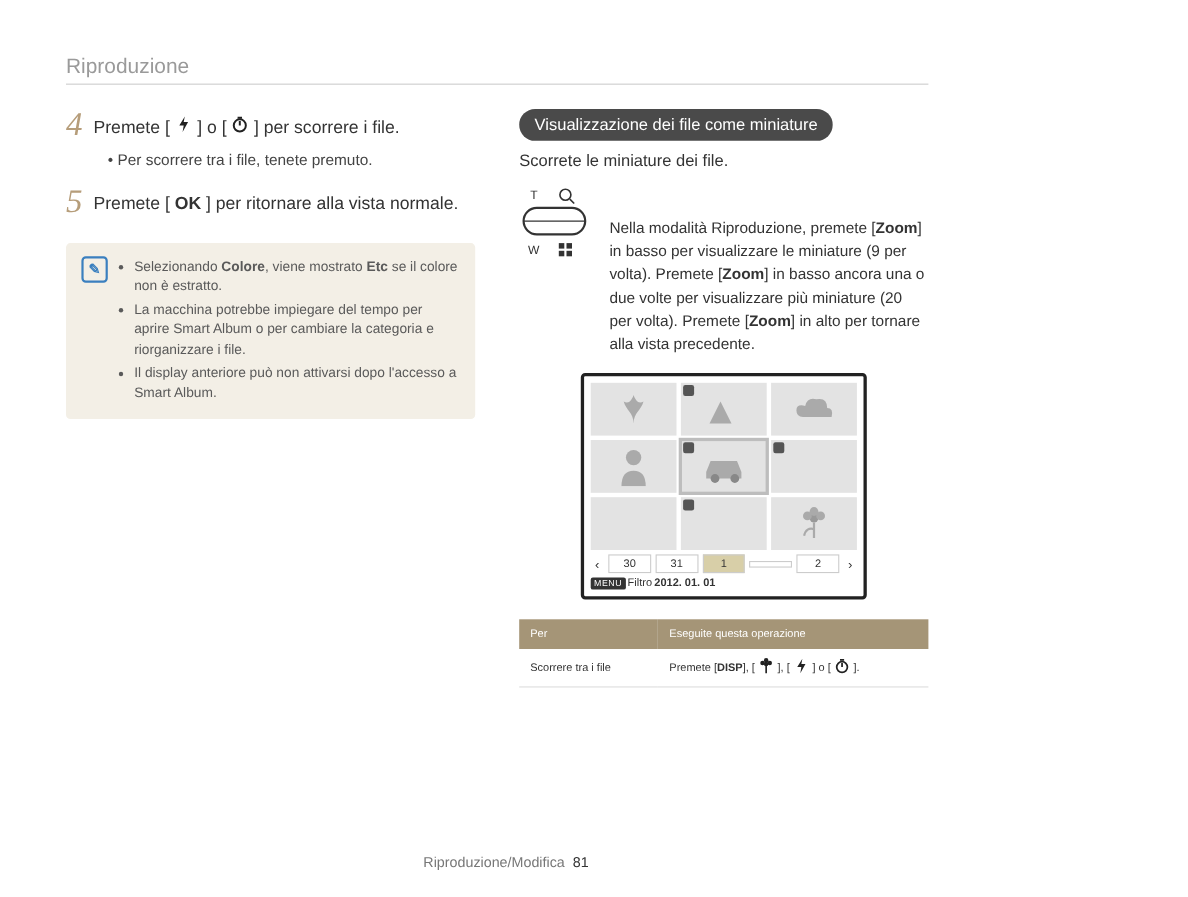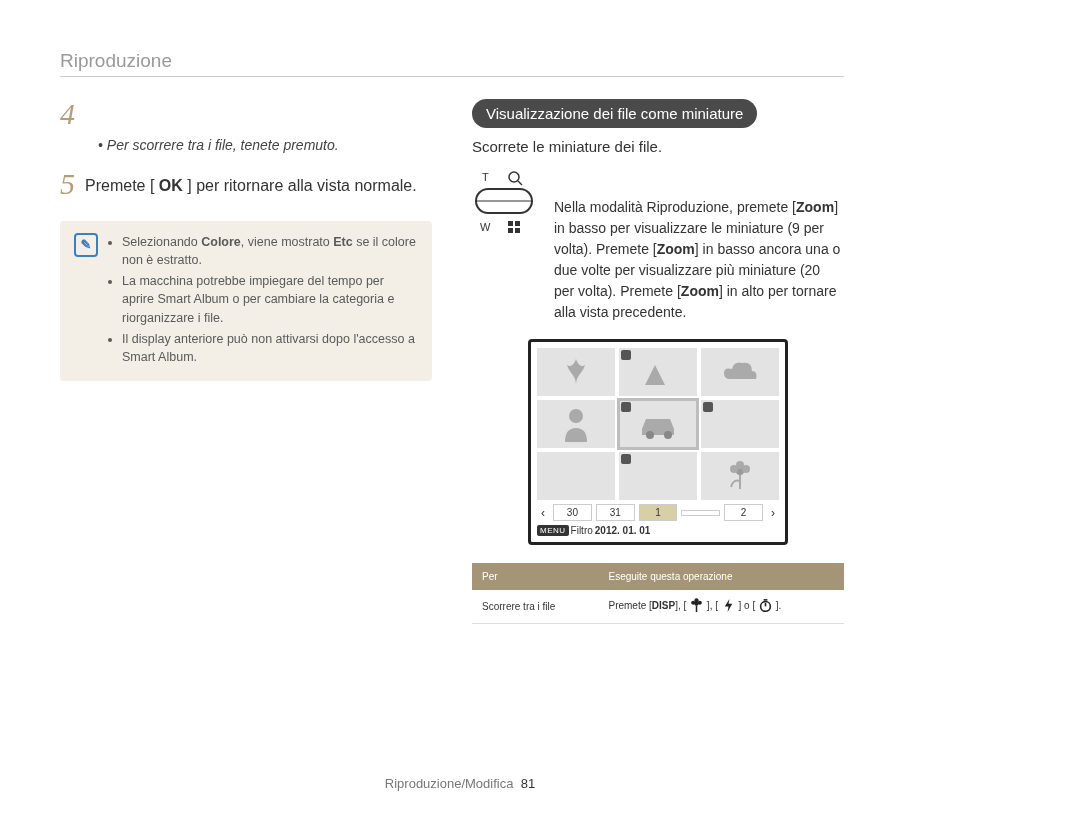--- a/index.html
+++ b/index.html
@@ -4,21 +4,21 @@
 <style>
   html,body{margin:0;padding:0;background:#fff;font-family:Arial,Helvetica,sans-serif;color:#333;}
   .page{width:920px;height:815px;position:relative;box-sizing:border-box;padding:50px 76px 30px 60px;}
   .header{color:#9a9a9a;font-size:19px;font-weight:300;margin-bottom:4px;}
   .rule{border-top:1px solid #ccc;margin-bottom:22px;}
   .cols{display:flex;gap:40px;}
   .col{flex:1;min-width:0;}
   .step{display:flex;align-items:flex-start;gap:10px;margin-bottom:8px;}
   .step-num{font-size:30px;color:#b69d7a;font-style:italic;font-family:"Times New Roman",serif;line-height:1;flex-shrink:0;}
   .step-text{font-size:16px;color:#333;line-height:1.4;padding-top:6px;}
-  .substep{font-size:14px;color:#444;margin-left:38px;margin-bottom:16px;font-style:italic;}
+  .substep{font-size:14px;color:#444;margin-left:38px;margin-bottom:16px;}
   .icon-sq{display:inline-block;vertical-align:middle;}
   .note-box{background:#f3efe6;border-radius:4px;padding:12px 14px;display:flex;gap:10px;font-size:12.5px;color:#5a5a5a;line-height:1.45;}
   .note-icon{width:20px;height:20px;border:2px solid #3a7fbf;border-radius:4px;color:#3a7fbf;display:flex;align-items:center;justify-content:center;font-size:13px;flex-shrink:0;font-weight:bold;}
   .note-list{margin:0;padding-left:14px;}
   .note-list li{margin-bottom:3px;}
   .pill{display:inline-block;background:#4a4a4a;color:#fff;border-radius:16px;padding:6px 14px;font-size:15px;font-weight:500;margin-bottom:10px;}
   .body-text{font-size:15px;color:#333;margin-bottom:14px;}
   .zoom-row{display:flex;gap:18px;align-items:flex-start;margin-bottom:16px;}
   .zoom-ctrl{flex-shrink:0;}
   .zoom-text{font-size:14px;color:#333;line-height:1.5;margin-top:28px;}
@@ -47,20 +47,37 @@
 <div class="page">
   <div class="header">Riproduzione</div>
   <div class="rule"></div>
 
   <div class="cols">
 
     <div class="col">
 
       <div class="step">
         <div class="step-num">4</div>
+        <div class="step-text">
+          <span>Premete [</span>
+          <span class="icon-sq">
+            <svg width="16" height="16" viewBox="0 0 16 16">
+                <path d="M9 1 L4 9 H8 L7 15 L12 6 H8 Z" fill="#222"></path>
+              </svg>
+          </span>
+          <span>] o [</span>
+          <span class="icon-sq">
+            <svg width="16" height="16" viewBox="0 0 16 16">
+                <circle cx="8" cy="9" r="5.5" stroke="#222" stroke-width="1.8" fill="none"></circle>
+                <path d="M8 9 L8 5" stroke="#222" stroke-width="1.8"></path>
+                <path d="M6 2 H10" stroke="#222" stroke-width="1.8"></path>
+              </svg>
+          </span>
+          <span>] per scorrere i file.</span>
+        </div>
       </div>
       <div class="substep">• Per scorrere tra i file, tenete premuto.</div>
 
       <div class="step">
         <div class="step-num">5</div>
         <div class="step-text">
           <span>Premete [</span>
           <b>OK</b>
           <span>] per ritornare alla vista normale.</span>
         </div>

